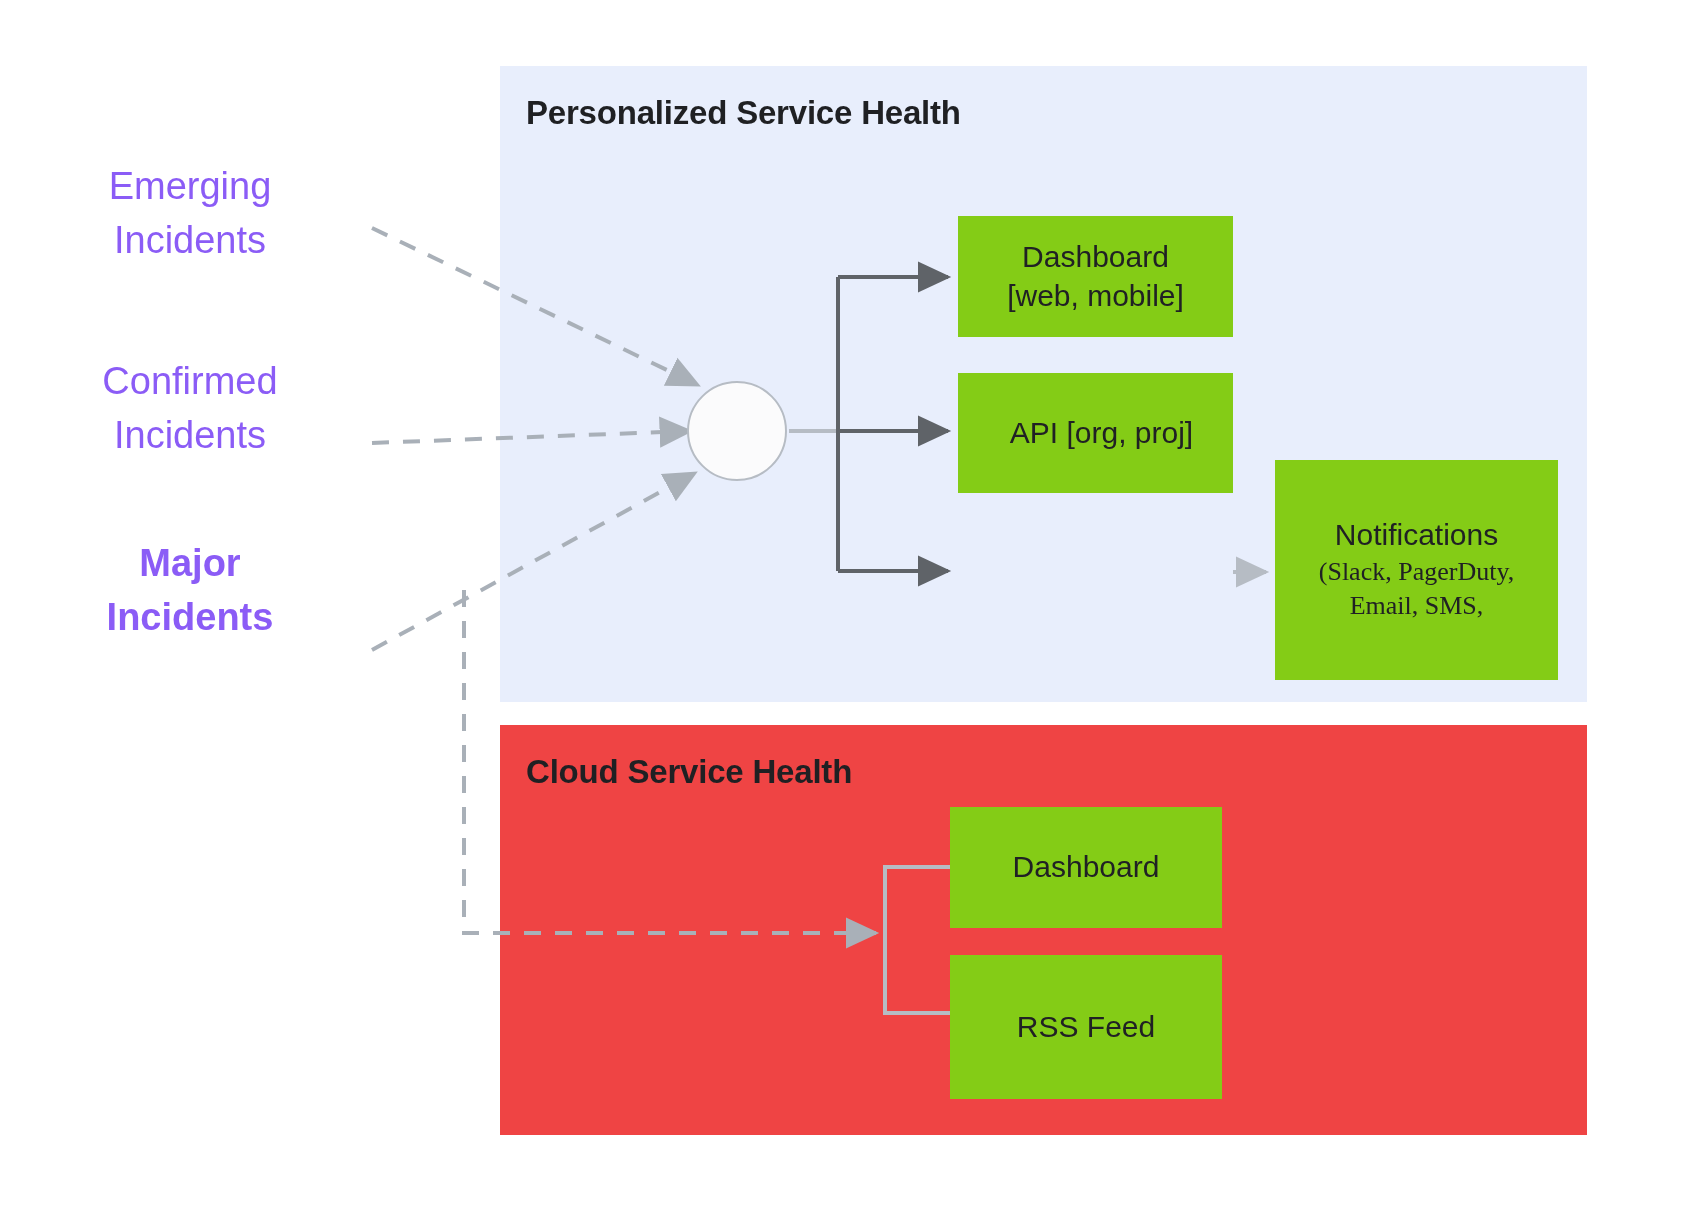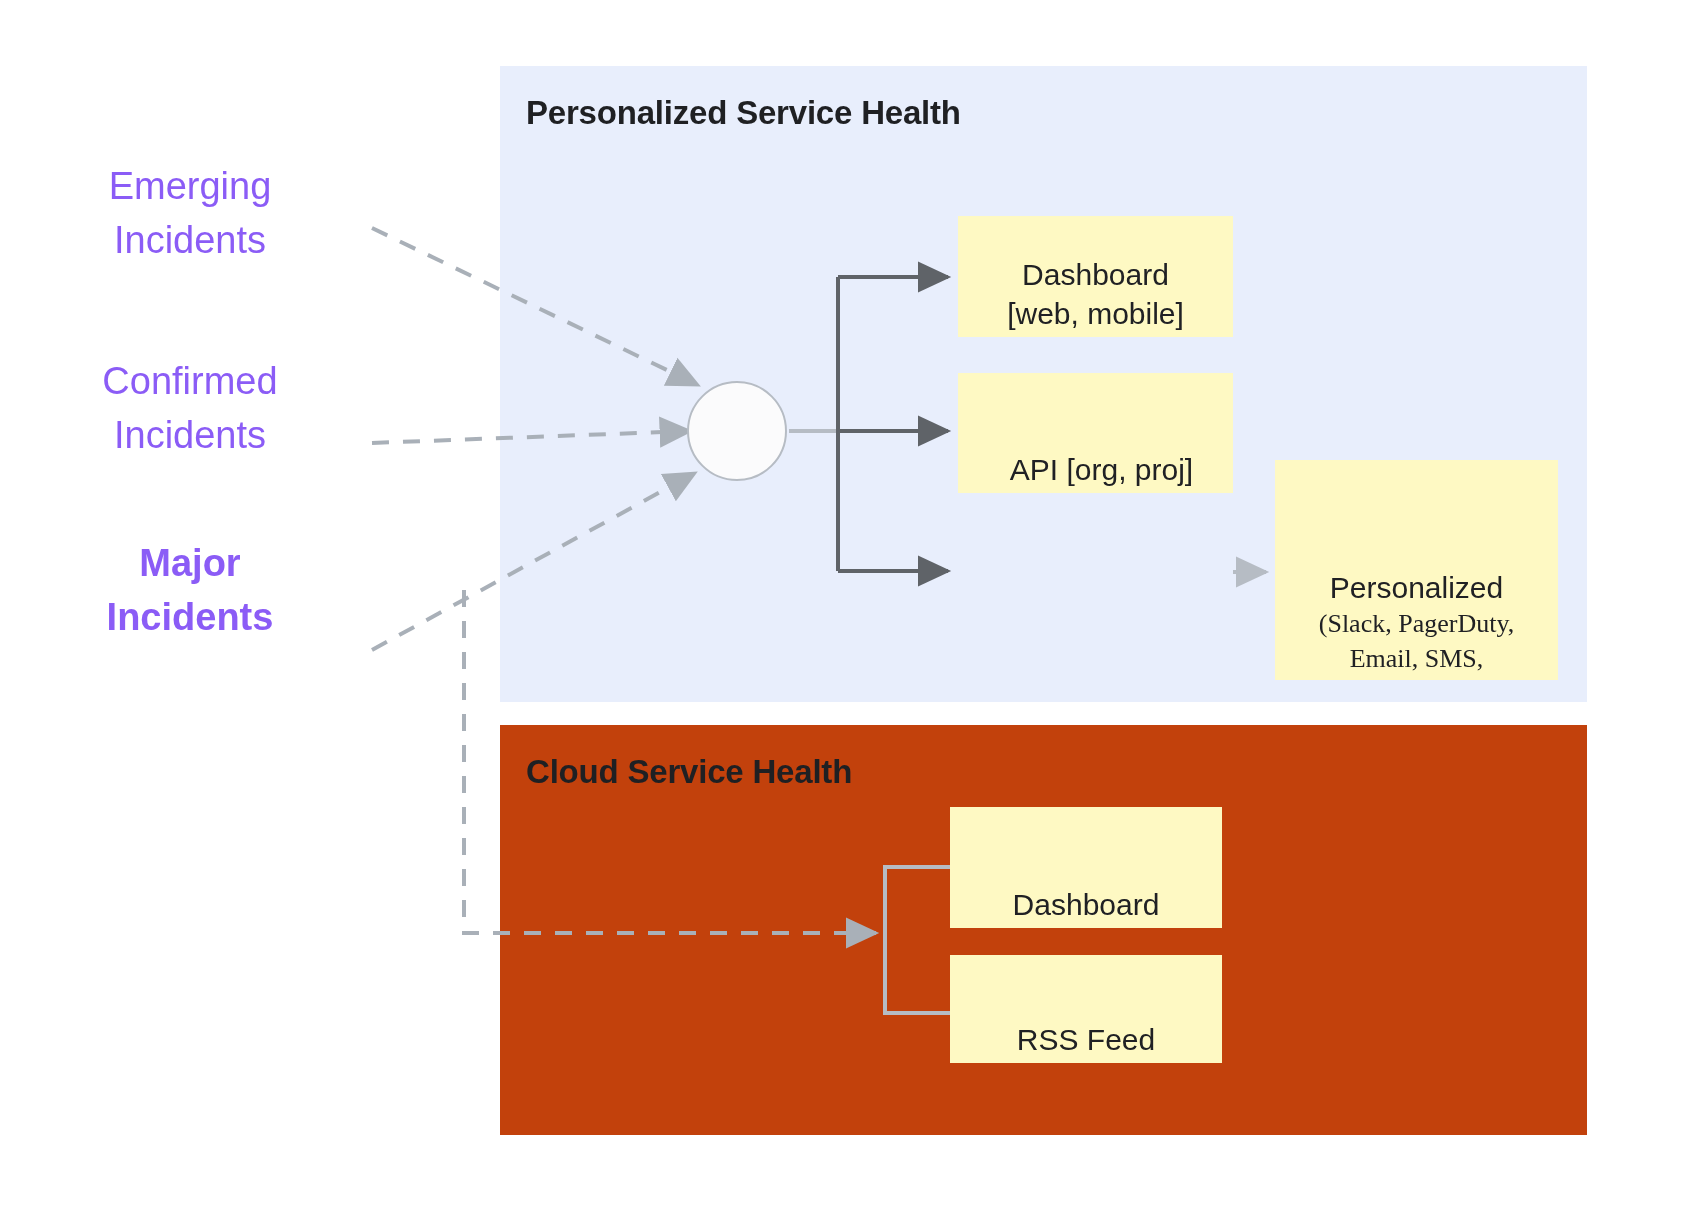--- a/index.html
+++ b/index.html
@@ -31,54 +31,54 @@
     top: 66px;
     width: 1087px;
     height: 636px;
     background: #e8eefc;
   }
   #panel-cloud {
     left: 500px;
     top: 725px;
     width: 1087px;
     height: 410px;
-    background: #c2410c;
+    background: #ef4444;
   }
   .panel-title {
     position: absolute;
     left: 26px;
     top: 28px;
     font-size: 33px;
     font-weight: bold;
     letter-spacing: -0.2px;
     color: #1f2023;
     white-space: nowrap;
   }
   .node-box {
     position: absolute;
-    background: #fef9c3;
+    background: #84cc16;
     display: flex;
-    align-items: flex-end;
+    align-items: center;
     justify-content: center;
     text-align: center;
     font-size: 30px;
     line-height: 1.28;
     color: #202124;
     box-sizing: border-box;
     padding: 4px 8px;
   }
   .node-box .lines { width: 100%; }
   .node-box .l2 { display: block; }
 
   #box-dashboard-web { left: 958px; top: 216px; width: 275px; height: 121px; }
   #box-api          { left: 958px; top: 373px; width: 275px; height: 120px; padding-left: 20px; }
   #box-cloud-logging{ left: 958px; top: 512px; width: 275px; height: 119px; }
   #box-notifications{ left: 1275px; top: 460px; width: 283px; height: 220px; }
   #box-csh-dashboard{ left: 950px; top: 807px; width: 272px; height: 121px; }
-  #box-rss-feed     { left: 950px; top: 955px; width: 272px; height: 108px; }
+  #box-rss-feed     { left: 950px; top: 955px; width: 272px; height: 144px; }
 
   #box-notifications .title-line { font-size: 30px; }
   #box-notifications .sub-line { font-size: 26px; line-height: 1.32; font-family: Liberation Serif, serif; }
 
   .side-label {
     position: absolute;
     text-align: center;
     font-size: 38px;
     line-height: 1.42;
     color: #8b5cf6;
@@ -175,21 +175,21 @@
 
   <div class="node-box" id="box-api">
     <span class="lines">
       <span>API [org, proj]</span>
     </span>
   </div>
 
 
   <div class="node-box" id="box-notifications">
     <span class="lines">
-      <span class="title-line">Personalized</span>
+      <span class="title-line">Notifications</span>
       <span class="l2 sub-line">(Slack, PagerDuty,</span>
       <span class="l2 sub-line">Email, SMS,</span>
     </span>
   </div>
 
   <div class="node-box" id="box-csh-dashboard">
     <span class="lines">
       <span>Dashboard</span>
     </span>
   </div>

